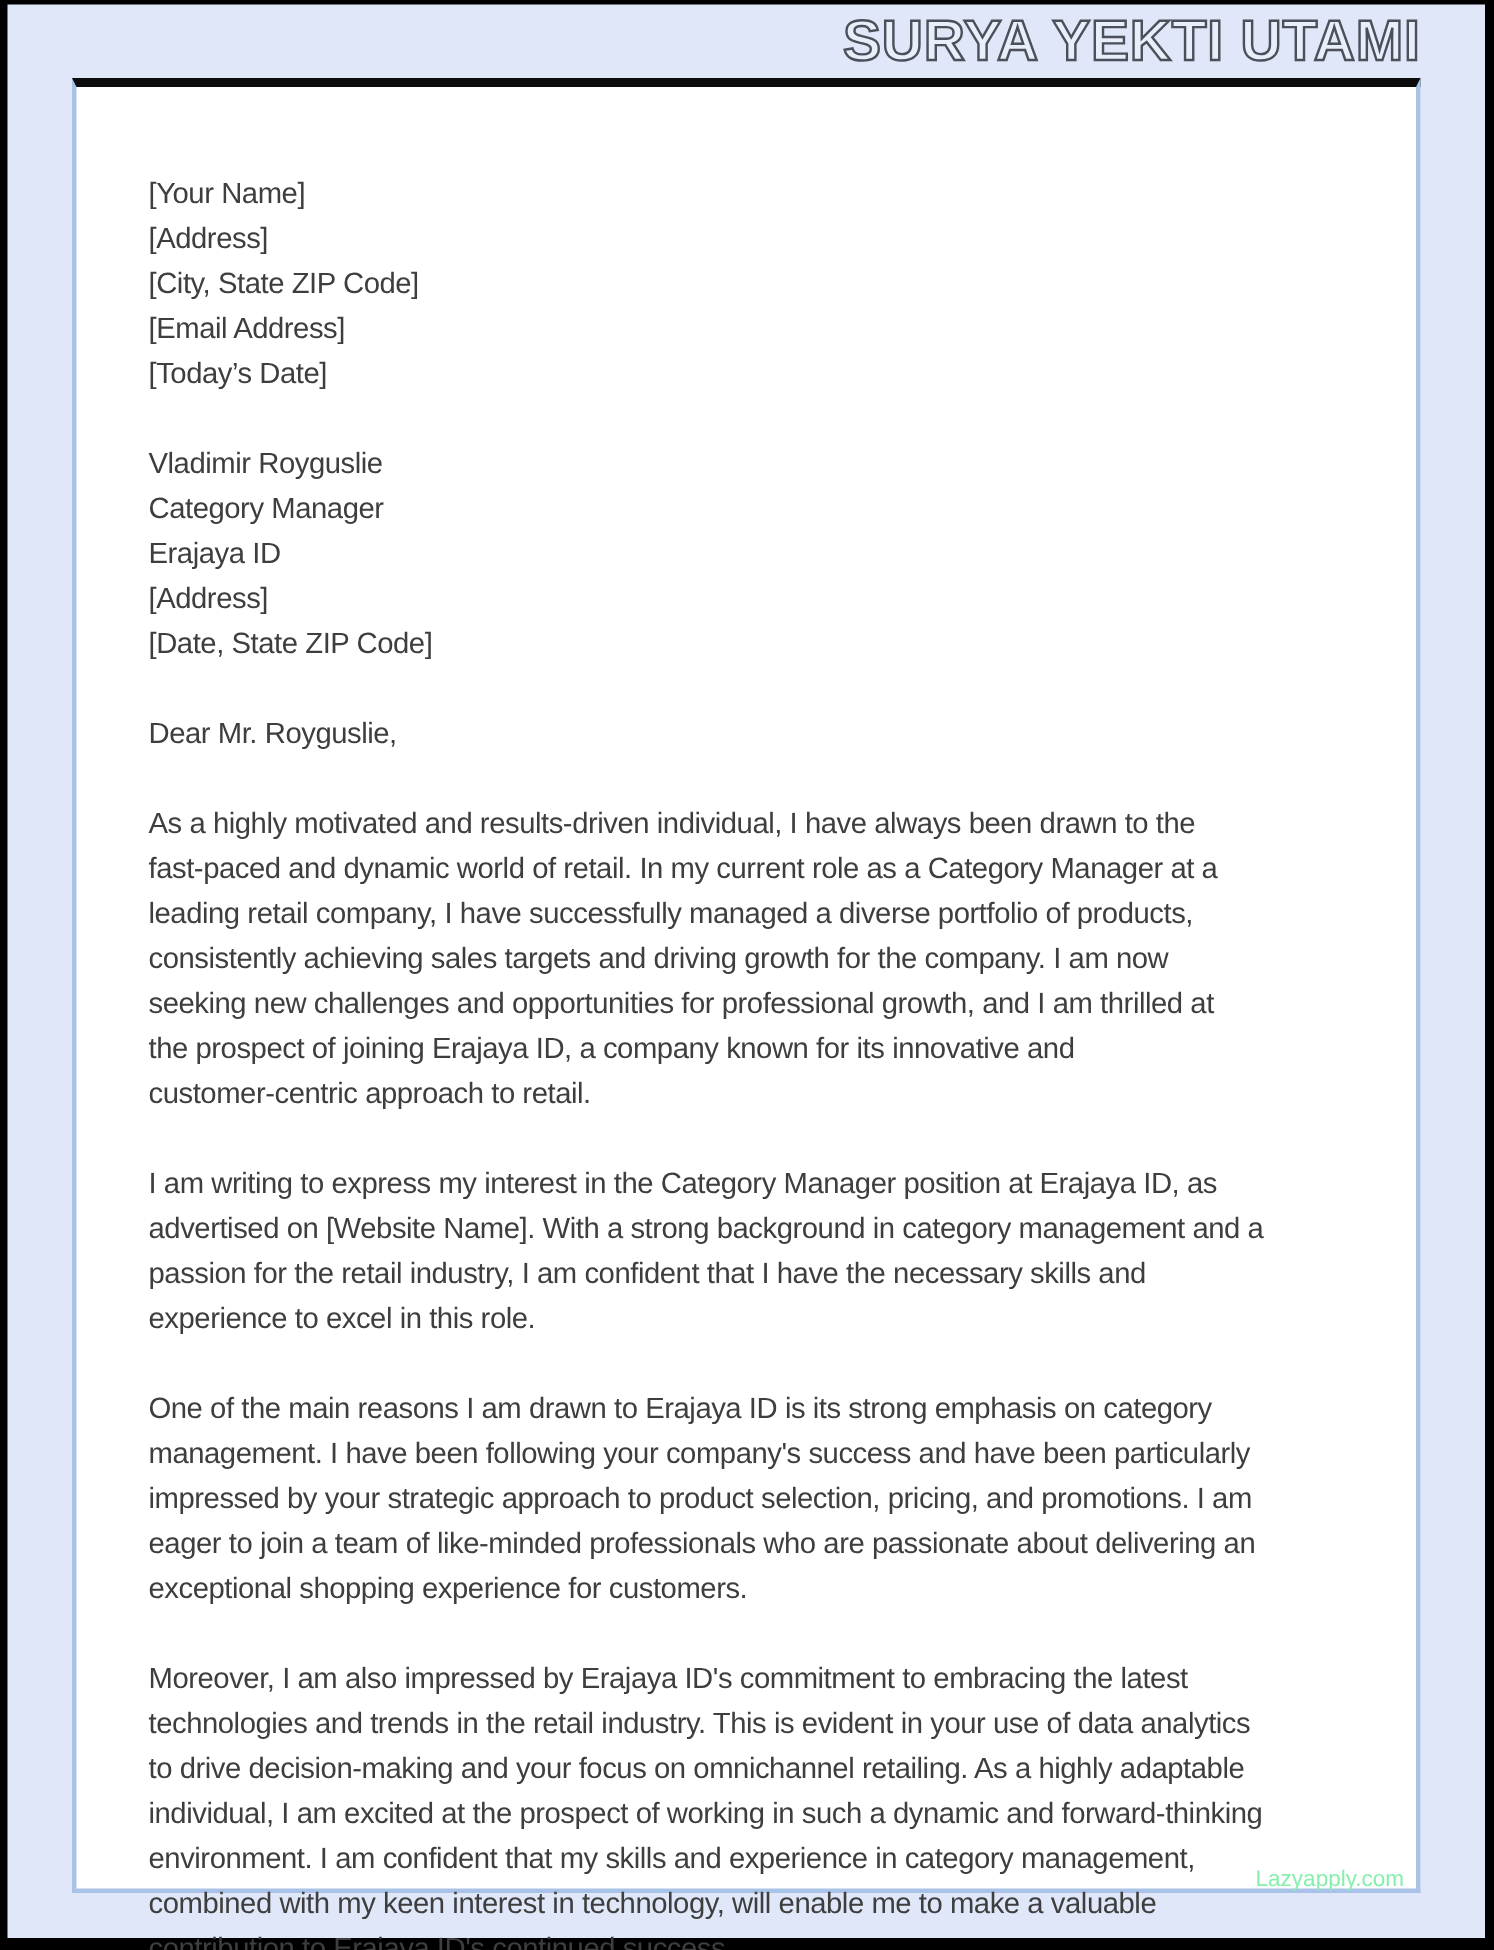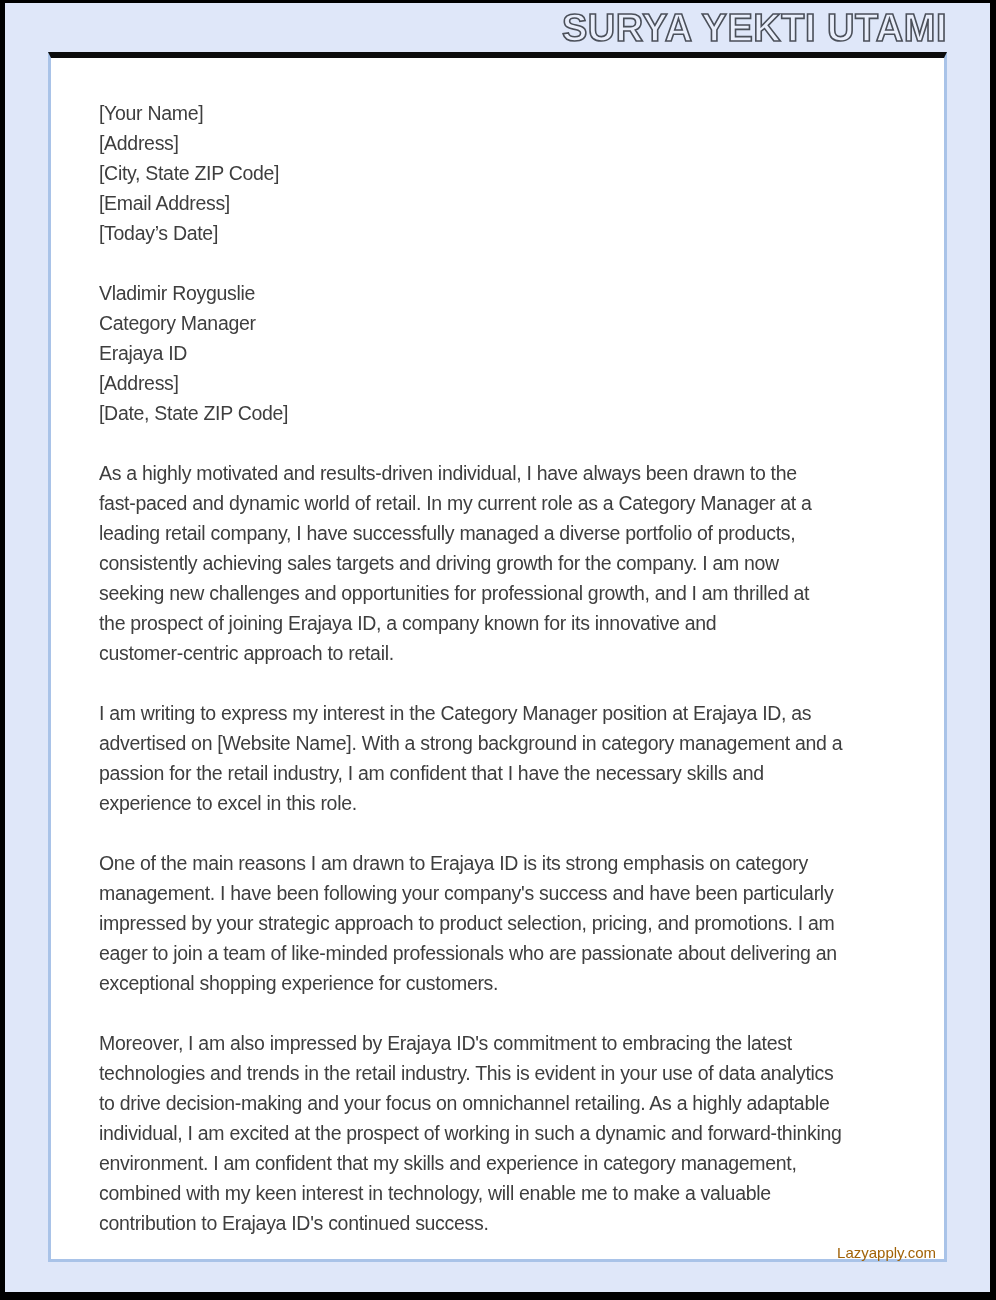--- a/index.html
+++ b/index.html
@@ -57,30 +57,30 @@
     top: 98px;
     width: 845px;
     z-index: 3;
     font-size: 19.5px;
     line-height: 30px;
     letter-spacing: -0.3px;
     color: #3e3e3e;
   }
   .block {
     white-space: pre-line;
-    margin: 0 0 30px 0;
+    margin: 16px 0 30px 0;
   }
   .watermark {
     position: absolute;
     top: 1244px;
     right: 60px;
     z-index: 2;
     font-size: 15px;
     letter-spacing: 0px;
-    color: #a16207;
+    color: #86efac;
   }
 </style>
 </head>
 <body>
 
 <div class="bg"></div>
 
 <div class="letterhead-name">SURYA YEKTI UTAMI</div>
 
 <div class="page"></div>
@@ -89,20 +89,21 @@
   <div class="block">[Your Name]
 [Address]
 [City, State ZIP Code]
 [Email Address]
 [Today’s Date]</div>
   <div class="block">Vladimir Royguslie
 Category Manager
 Erajaya ID
 [Address]
 [Date, State ZIP Code]</div>
+  <div class="block">Dear Mr. Royguslie,</div>
   <div class="block">As a highly motivated and results-driven individual, I have always been drawn to the
 fast-paced and dynamic world of retail. In my current role as a Category Manager at a
 leading retail company, I have successfully managed a diverse portfolio of products,
 consistently achieving sales targets and driving growth for the company. I am now
 seeking new challenges and opportunities for professional growth, and I am thrilled at
 the prospect of joining Erajaya ID, a company known for its innovative and
 customer-centric approach to retail.</div>
   <div class="block">I am writing to express my interest in the Category Manager position at Erajaya ID, as
 advertised on [Website Name]. With a strong background in category management and a
 passion for the retail industry, I am confident that I have the necessary skills and

